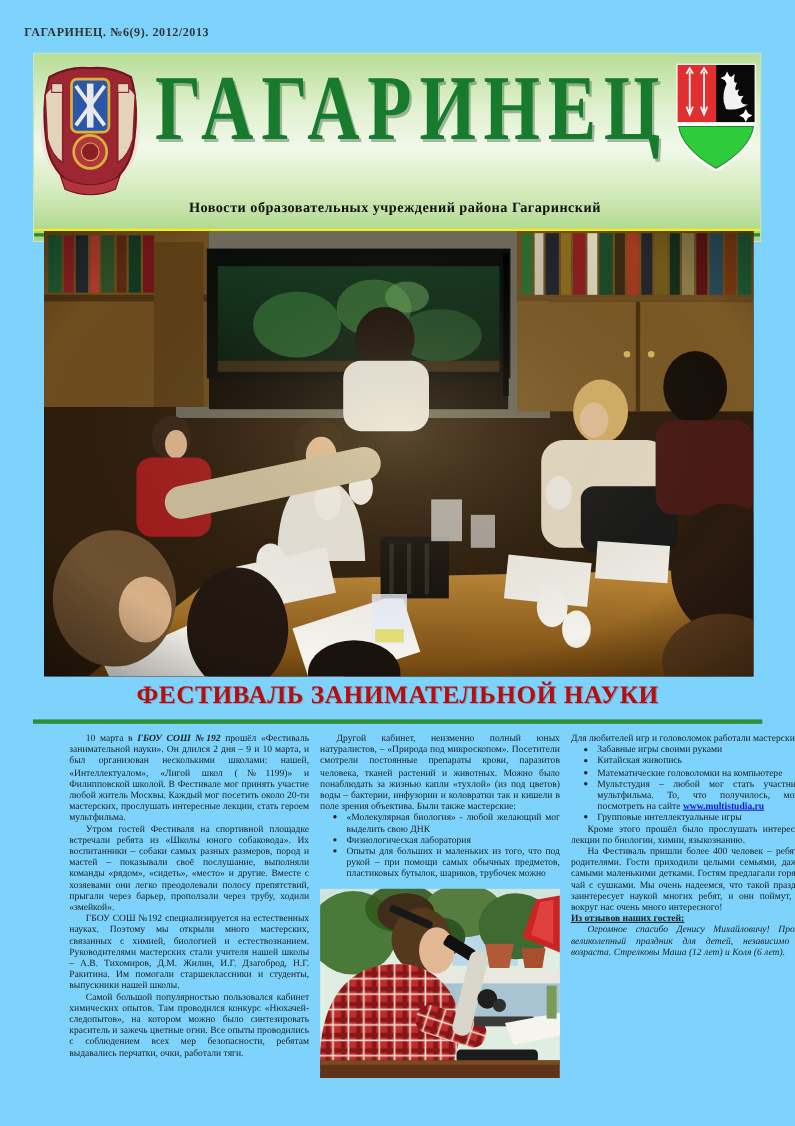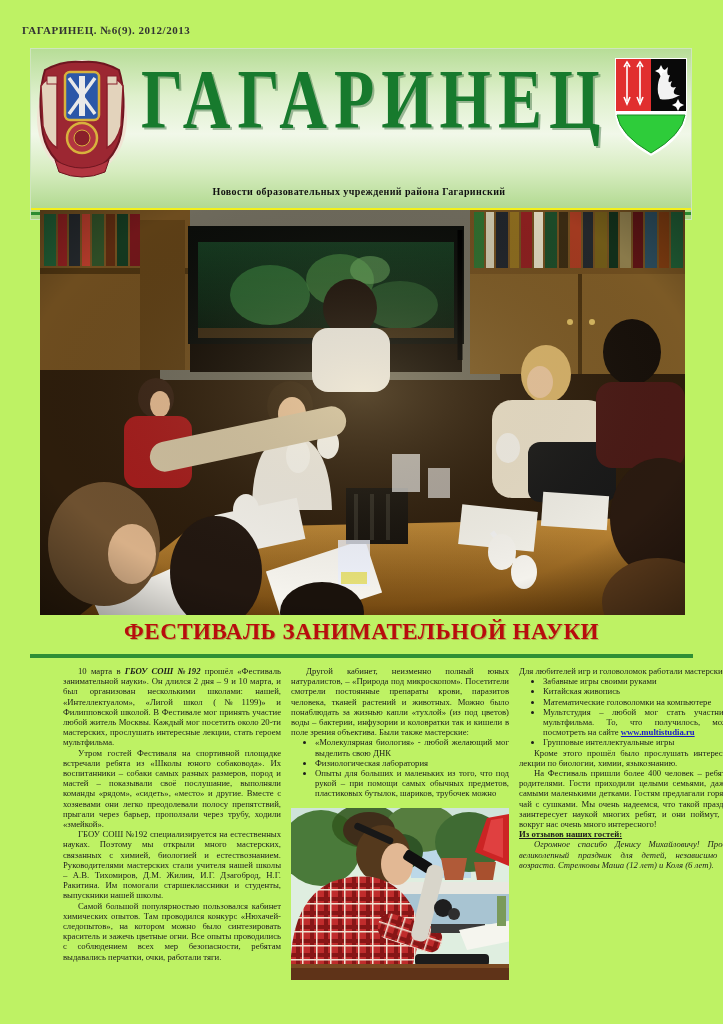--- a/index.html
+++ b/index.html
@@ -1,18 +1,18 @@
 <!DOCTYPE html>
 <html><head>
 <meta charset="utf-8">
 <style>
   html,body{margin:0;padding:0;background:#888;}
   .page{
     position:relative;width:723px;height:1024px;margin:0 auto;
-    background:#bef264;overflow:hidden;
+    background:#7dd3fc;overflow:hidden;
     font-family:"Liberation Serif","DejaVu Serif",serif;color:#1c1c1c;
   }
   
   .issue-line{
     position:absolute;left:22px;top:24px;
     font-size:11px;font-weight:bold;letter-spacing:.5px;color:#333;
   }
   
   .banner{
     position:absolute;left:30px;top:48px;width:662px;height:172px;
@@ -20,21 +20,21 @@
     border:1px solid #cfe6bd;box-sizing:border-box;
   }
   .banner-title-wrap{position:absolute;left:110px;right:85px;top:2px;text-align:center;}
   .banner-title{
     display:inline-block;font-weight:bold;font-size:66px;letter-spacing:7px;
     color:#177a2d;transform:scaleY(1.28);transform-origin:top center;
     text-shadow:2px 2px 0 rgba(10,70,20,.35);
   }
   .banner-subtitle{
     position:absolute;left:0;right:4px;bottom:22px;text-align:center;
-    font-size:10px;font-weight:bold;color:#111;letter-spacing:.4px;
+    font-size:13px;font-weight:bold;color:#111;letter-spacing:.4px;
   }
   .stripe-yellow{position:absolute;left:0;right:0;bottom:9px;height:2px;background:#f3ef1a;}
   .stripe-green{position:absolute;left:0;right:0;bottom:4px;height:3px;background:#2c8b2f;}
   .emblem-left{position:absolute;left:4px;top:7px;width:94px;height:126px;}
   .emblem-right{position:absolute;right:3px;top:8px;width:74px;height:100px;}
   
   .main-photo{
     position:absolute;left:40px;top:210px;width:645px;height:405px;
     background:#241709;overflow:hidden;
   }

